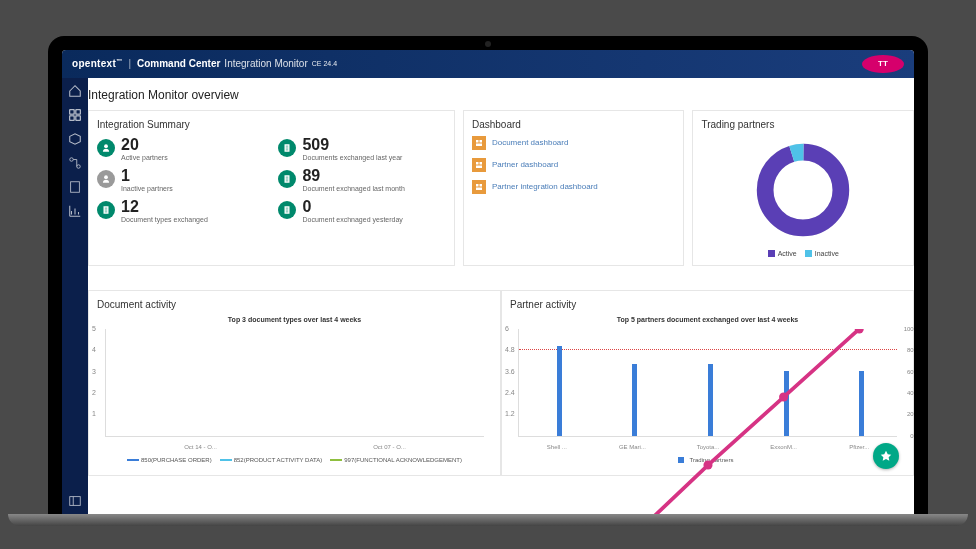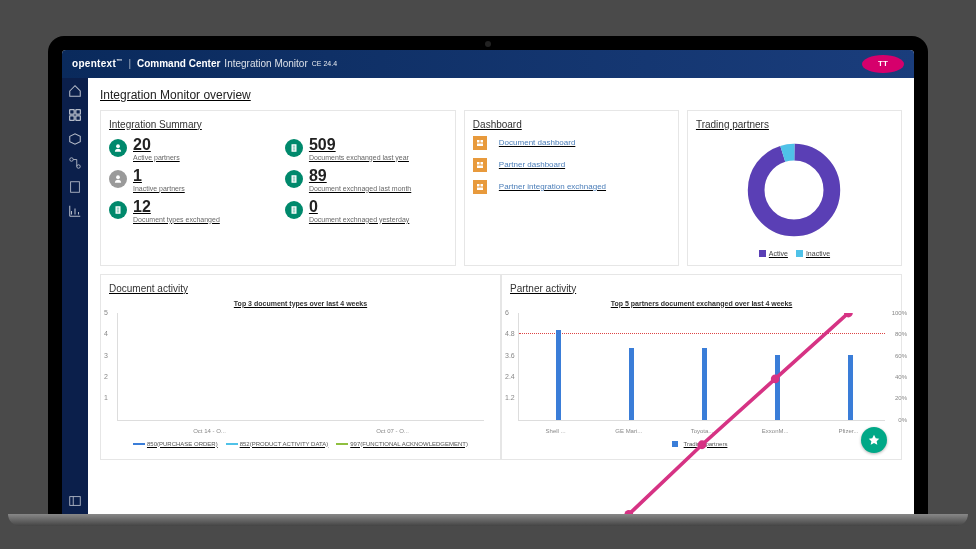--- a/index.html
+++ b/index.html
@@ -17,37 +17,37 @@
     .app-sub { opacity:.85; margin-left:4px; }
     .ver { font-size:7px; margin-left:4px; opacity:.9; }
     .avatar { margin-left:auto; width:42px; height:18px; background:#d6006c; border-radius:50%; display:flex; align-items:center; justify-content:center; font-size:8px; font-weight:bold; }
     
     .body { flex:1; display:flex; overflow:hidden; }
     .leftnav { width:26px; background:#0b1f4b; display:flex; flex-direction:column; align-items:center; padding:6px 0; gap:10px; }
     .nav-icon { width:14px; height:14px; opacity:.7; }
     .nav-icon.active { opacity:1; }
     .nav-icon.active rect { fill:none; stroke:#fff; }
     .nav-spacer { flex:1; }
-    .content { flex:1; overflow:auto; background:#fff; padding:10px 12px;text-decoration:underline; }
+    .content { flex:1; overflow:auto; background:#fff; padding:10px 0; }
     .page-title { font-size:12px; color:#222; margin-bottom:8px; }
-    .cards-row { display:flex; gap:8px; margin-bottom:8px; }
+    .cards-row { display:flex; gap:8px; margin-bottom:24px; }
     .card { background:#fff; border:1px solid #e6e6e6; padding:8px; }
     .card-title { font-size:10px; color:#333; margin-bottom:6px; }
     
     .summary-card { flex:1.2; }
     .sum-grid { display:grid; grid-template-columns:1fr 1fr; gap:6px 14px; }
     .sum-item { display:flex; align-items:center; gap:6px; }
     .sum-ic { width:18px; height:18px; background:#00896c; border-radius:50%; display:flex; align-items:center; justify-content:center; flex-shrink:0; }
     .sum-ic.grey { background:#9a9a9a; }
     .sum-ic svg { width:10px; height:10px; }
     .sum-text .num { font-size:16px; font-weight:bold; color:#222; }
     .sum-text .lbl { font-size:7px; color:#666; }
     
     .dash-card { flex:0.7; }
-    .dash-item { display:flex; align-items:center; gap:12px; color:#4a7db8; font-size:8px; margin-bottom:8px; cursor:pointer; }
+    .dash-item { display:flex; align-items:center; gap:6px; color:#4a7db8; font-size:8px; margin-bottom:8px; cursor:pointer; }
     .dash-ic { width:14px; height:14px; background:#e89a3c; display:flex; align-items:center; justify-content:center; }
     
     .partners-card { flex:0.7; text-align:center; }
     .donut { margin:4px auto 6px; }
     .legend-row { display:flex; justify-content:center; gap:8px; font-size:7px; color:#444; }
     .legend-row span { display:flex; align-items:center; gap:3px; }
     .sq { width:7px; height:7px; display:inline-block; }
     
     .activity-row { display:flex; }
     .activity-card { flex:1; height:186px; position:relative; }
@@ -224,21 +224,21 @@
     <span>Partner dashboard</span>
                 </div>
                 <div class="dash-item">
                   <div class="dash-ic">
     <svg width="8" height="8" viewBox="0 0 16 16">
                       <rect x="2" y="2" width="5" height="5" fill="#fff"></rect>
                       <rect x="9" y="2" width="5" height="5" fill="#fff"></rect>
                       <rect x="2" y="9" width="12" height="5" fill="#fff"></rect>
                     </svg>
                   </div>
-    <span>Partner integration exchnaged</span>
+    <span>Partner integration dashboard</span>
                 </div>
               </div>
           </div>
 
           <div class="card partners-card">
             <div class="card-title" style="text-align:left">Trading partners</div>
             <svg class="donut" width="100" height="100" viewBox="0 0 42 42">
               <circle cx="21" cy="21" r="15.9" fill="none" stroke="#eee" stroke-width="7"></circle>
               <circle cx="21" cy="21" r="15.9" fill="none" stroke="#5a3fb5" stroke-width="7" stroke-dasharray="95 5" stroke-dashoffset="25"></circle>
               <circle cx="21" cy="21" r="15.9" fill="none" stroke="#4fc2e8" stroke-width="7" stroke-dasharray="5 95" stroke-dashoffset="30"></circle>

